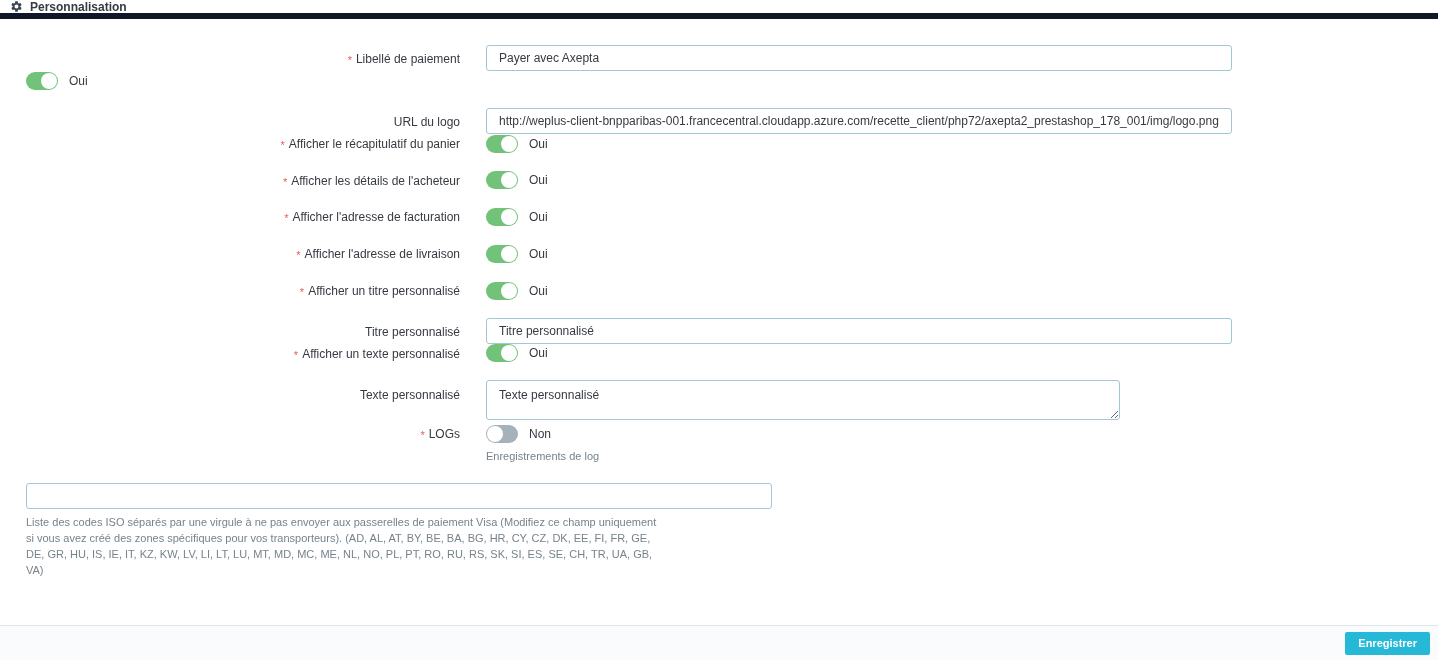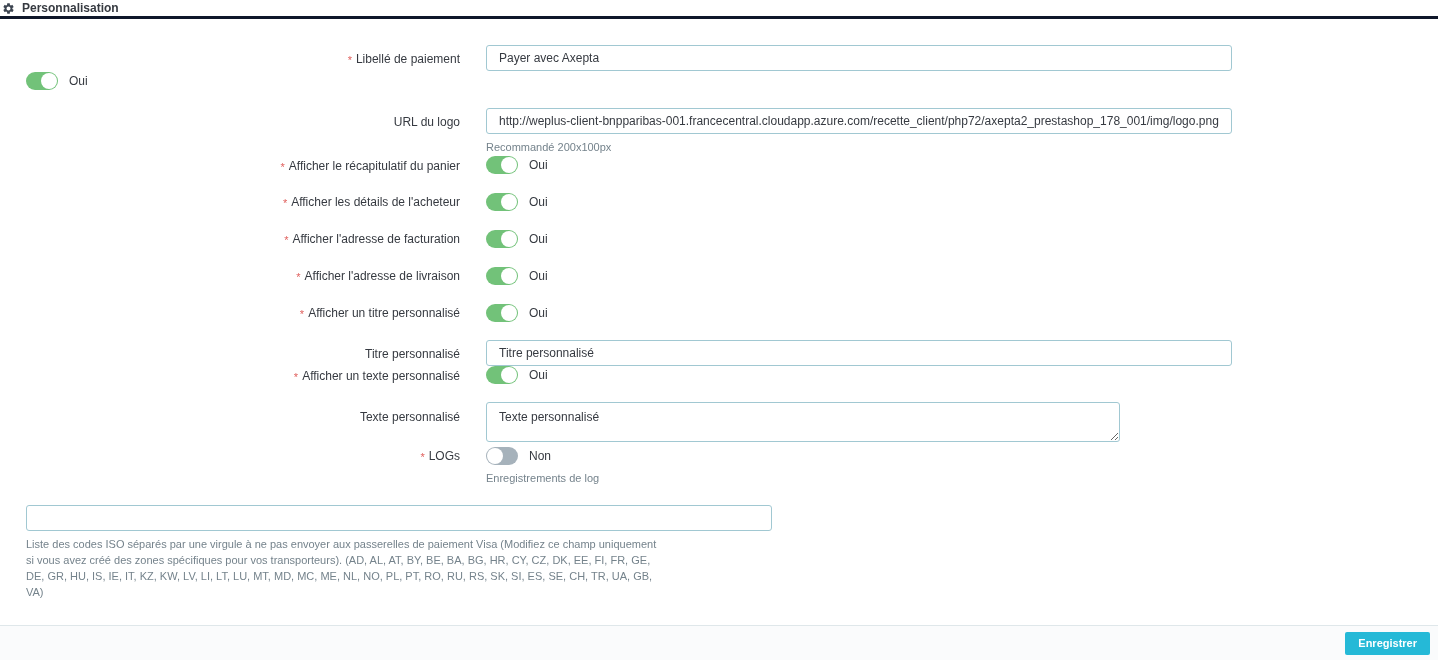--- a/index.html
+++ b/index.html
@@ -15,22 +15,22 @@
   html,body{margin:0;padding:0;}
   body{
     width:1438px;height:660px;position:relative;overflow:hidden;
     background:#fff;
     font-family:"Liberation Sans","DejaVu Sans",sans-serif;
     color:var(--label-text);
   }
   
   .header{
     display:flex;align-items:center;gap:7px;
-    height:19px;padding-left:2px;
-    border-bottom:3px solid #0f172a;background:#fff;
+    height:19px;padding-left:10px;
+    border-bottom:6px solid #0f172a;background:#fff;
   }
   .header .gear{display:inline-flex;align-items:center;}
   .header .title{font-size:12px;font-weight:700;color:#363a41;}
   
   .panel{padding-top:26px;}
   .form-row{display:flex;align-items:flex-start;margin-bottom:0;}
   .form-row.type-toggle{margin-bottom:18px;}
   .form-label{
     width:460px;flex:0 0 460px;text-align:right;
     font-size:12px;color:var(--label-text);line-height:14px;
@@ -99,21 +99,21 @@
   <div>
       <div class="form-row type-text">
         <label class="form-label"><span class="req">*</span>Libellé de paiement</label>
         <div class="form-control"><input type="text" value="Payer avec Axepta" style=""></div>
       </div>
       <div class="form-row type-toggle">
         <div class="form-control"><span class="toggle on"><span class="knob"></span></span><span class="toggle-state">Oui</span></div>
       </div>
       <div class="form-row type-text">
         <label class="form-label">URL du logo</label>
-        <div class="form-control"><input type="text" value="http://weplus-client-bnpparibas-001.francecentral.cloudapp.azure.com/recette_client/php72/axepta2_prestashop_178_001/img/logo.png" style=""><div class="hint">Recommandé 200x100px</div></div>
+        <div class="form-control"><input type="text" value="http://weplus-client-bnpparibas-001.francecentral.cloudapp.azure.com/recette_client/php72/axepta2_prestashop_178_001/img/logo.png" style=""></div>
       </div>
       <div class="form-row type-toggle">
         <label class="form-label"><span class="req">*</span>Afficher le récapitulatif du panier</label>
         <div class="form-control"><span class="toggle on"><span class="knob"></span></span><span class="toggle-state">Oui</span></div>
       </div>
       <div class="form-row type-toggle">
         <label class="form-label"><span class="req">*</span>Afficher les détails de l'acheteur</label>
         <div class="form-control"><span class="toggle on"><span class="knob"></span></span><span class="toggle-state">Oui</span></div>
       </div>
       <div class="form-row type-toggle">

